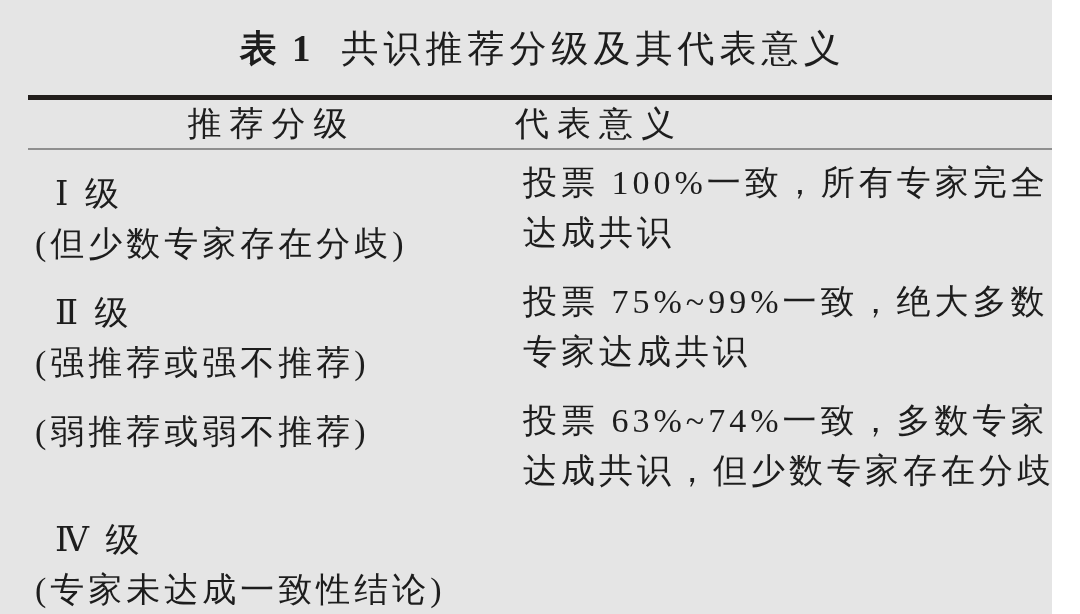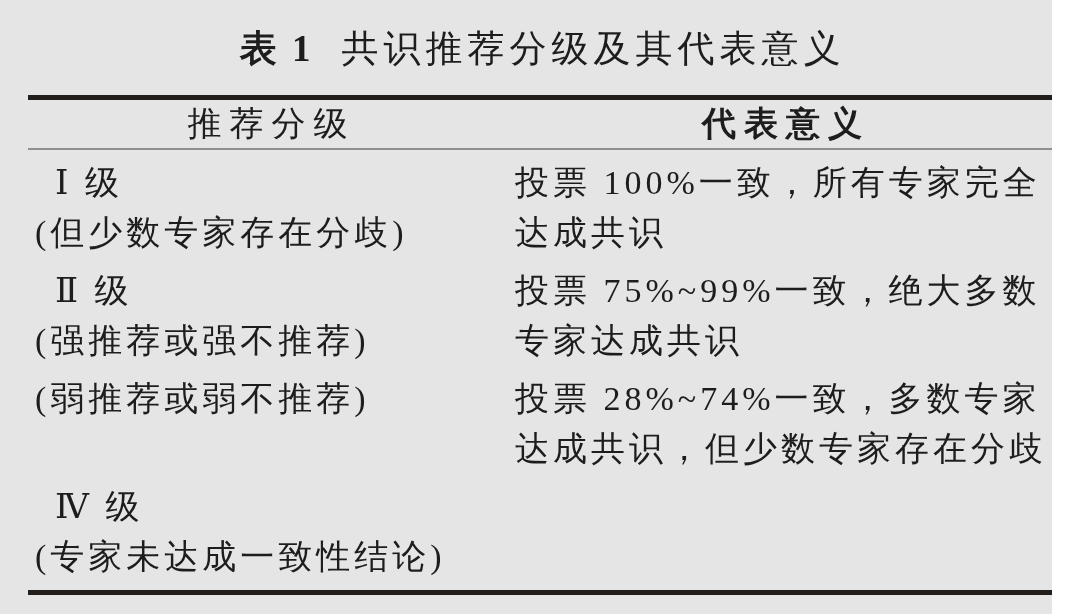--- a/index.html
+++ b/index.html
@@ -59,52 +59,53 @@
     font-size: 34px;
     letter-spacing: 8px;
   }
   .th { white-space: nowrap; }
   .th.left {
     width: 487px;
     text-align: center;
   }
   .th.right {
     flex: 1;
-    text-align: center;
-    font-weight: bold;
+    text-align: left;
   }
   .tbody {
     padding-bottom: 0;
   }
   .trow {
     display: flex;
     margin-top: 8px;
   }
   .td {
     font-size: 34px;
     line-height: 50px;
     letter-spacing: 4px;
   }
   .td.left {
     width: 487px;
     box-sizing: border-box;
     padding-left: 7px;
+    margin-top: 11px;
   }
   .td.right {
     flex: 1;
   }
   .grade {
     padding-left: 20px;
     white-space: nowrap;
   }
   .note {
     white-space: nowrap;
   }
   .mline {
     white-space: nowrap;
+    margin-left: 8px;
   }
 </style>
 </head>
 <body>
 
 <div class="page">
 
   <div class="caption">
     <span class="cap-label">表 1</span><span class="cap-title">共识推荐分级及其代表意义</span>
   </div>
@@ -142,21 +143,21 @@
           <div class="mline">投票 75%~99%一致，绝大多数</div>
           <div class="mline">专家达成共识</div>
         </div>
       </div>
 
       <div class="trow">
         <div class="td left">
           <div class="note">(弱推荐或弱不推荐)</div>
         </div>
         <div class="td right">
-          <div class="mline">投票 28%~74%一致，多数专家</div>
+          <div class="mline">投票 63%~74%一致，多数专家</div>
           <div class="mline">达成共识，但少数专家存在分歧</div>
         </div>
       </div>
 
       <div class="trow">
         <div class="td left">
           <div class="grade">Ⅳ 级</div>
           <div class="note">(专家未达成一致性结论)</div>
         </div>
       </div>

